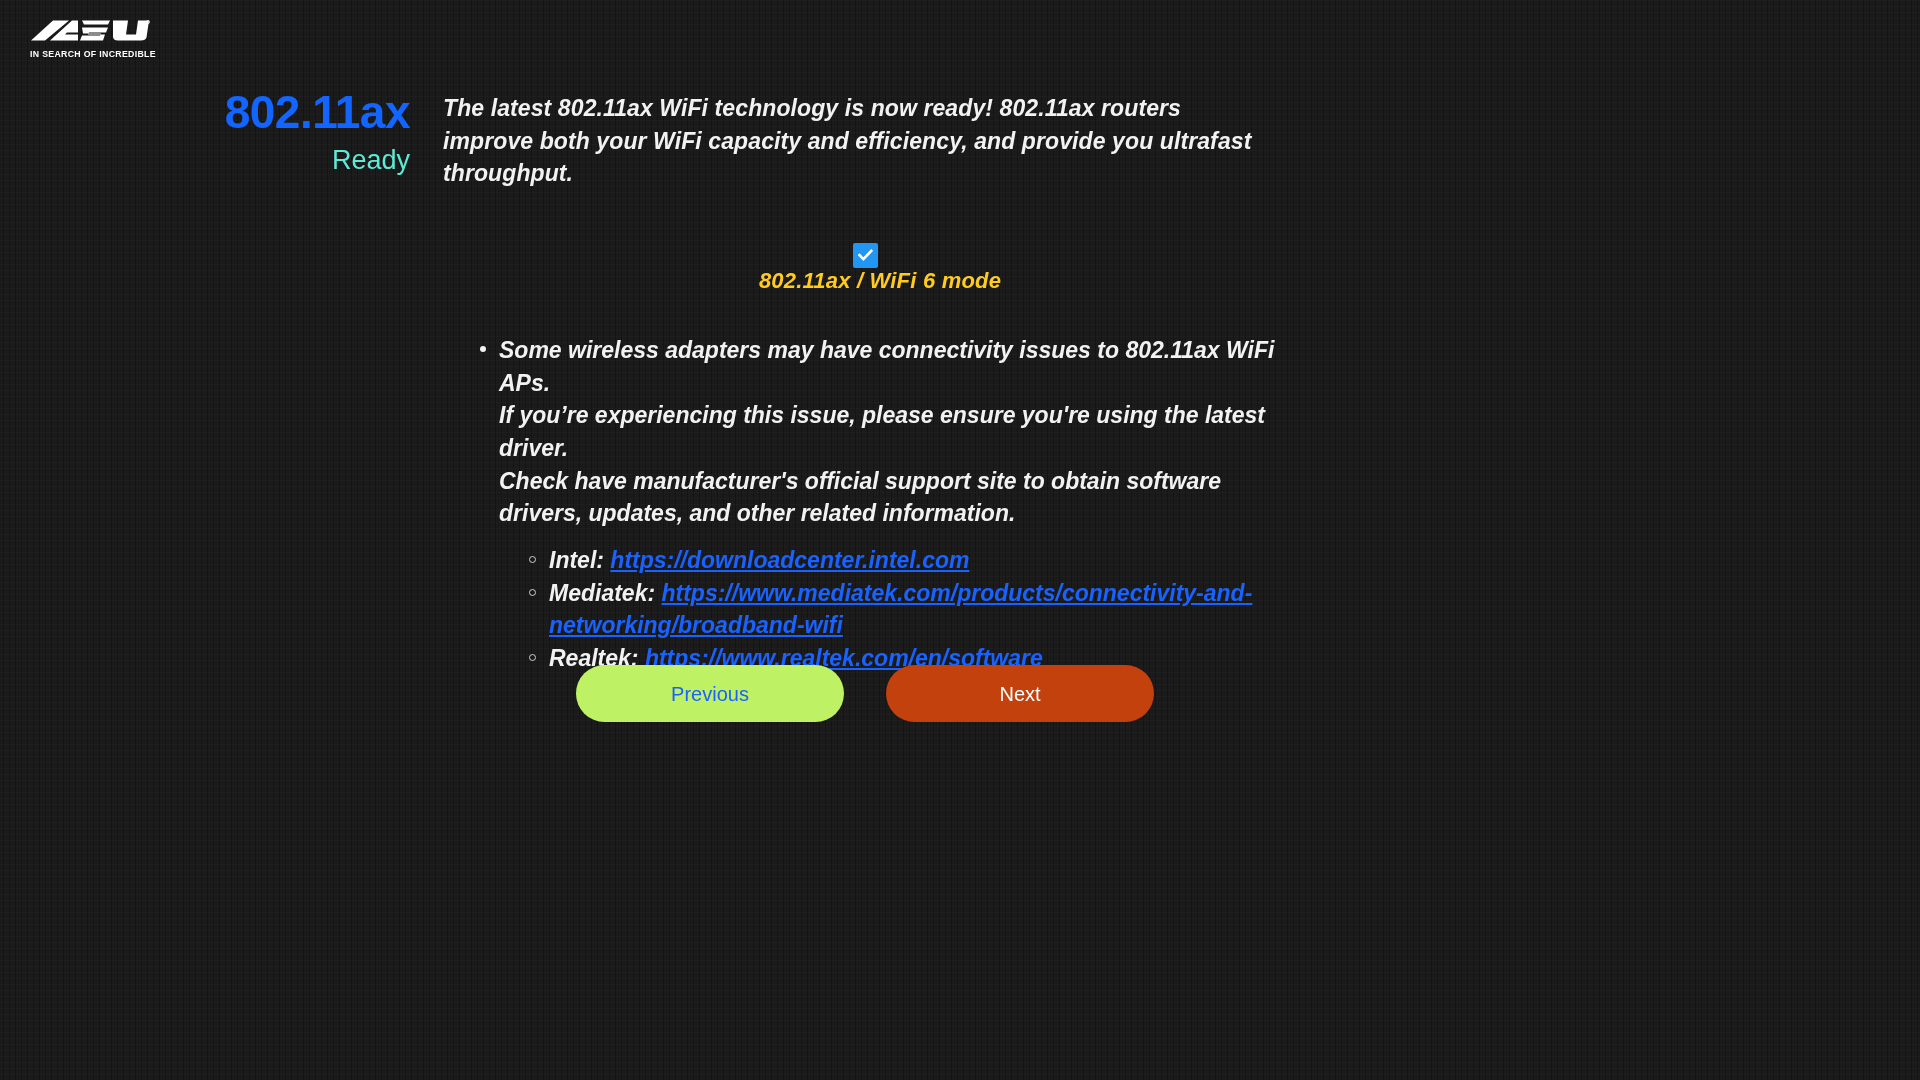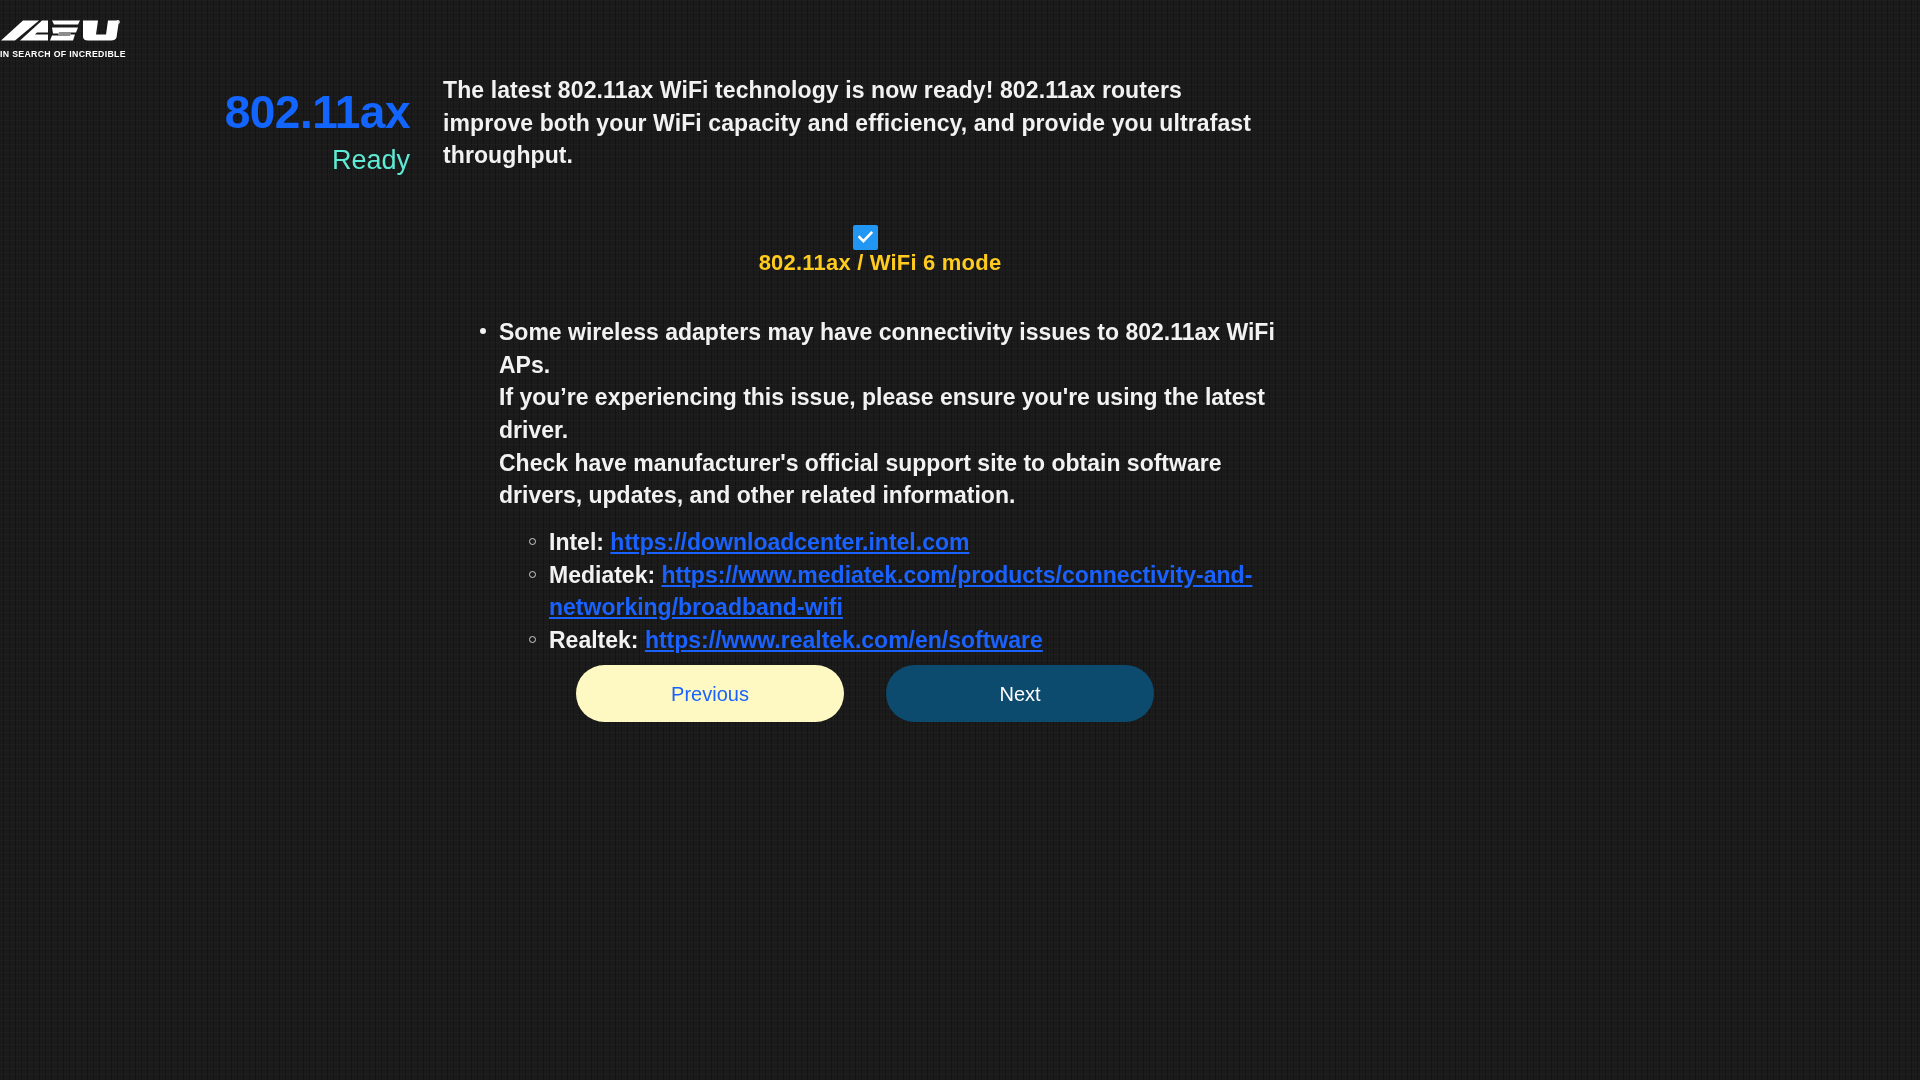--- a/index.html
+++ b/index.html
@@ -16,21 +16,21 @@
     background-color:#1b1b1b;
     background-image:
       linear-gradient(90deg, rgba(255,255,255,0.022) 1px, transparent 1px),
       linear-gradient(180deg, rgba(255,255,255,0.018) 1px, transparent 1px),
       linear-gradient(90deg, rgba(0,0,0,0.30) 1px, transparent 1px);
     background-size: 6px 6px, 6px 6px, 3px 3px;
   }
 
   
   .logo-wrap{
-    position:absolute; left:0; top:17px;
+    position:absolute; left:30px; top:17px;
     width:122px;
   }
   .asus-mark{
     display:block;
     width:122px; height:30px;
   }
   .asus-tagline{
     display:block;
     margin-top:1px;
     color:#ffffff;
@@ -69,22 +69,23 @@
     color:#5eead4;
     font-family:"Liberation Sans", sans-serif;
     font-size:27px;
     font-weight:400;
     line-height:1.2;
     margin-top:8px;
   }
 
   .content-col{
     position:absolute;
-    left:443px; top:74px;
+    left:443px; top:92px;
     width:840px;
+    font-style:italic;
   }
 
   .intro{
     color:#f2f2f2;
     font-family:"Liberation Sans Narrow","Liberation Sans", sans-serif;
     font-size:23px;
     font-weight:700;
     line-height:1.42;
     letter-spacing:0.1px;
     max-width:825px;
@@ -185,22 +186,22 @@
     border-radius:29px;
     font-family:"Liberation Sans", sans-serif;
     font-size:20px;
     font-weight:400;
     cursor:pointer;
     display:flex;
     align-items:center;
     justify-content:center;
     line-height:1;
   }
-  .btn-prev{ background:#fef9c3; color:#1a62ff; }
-  .btn-next{ background:#0c4a6e; color:#ffffff; }
+  .btn-prev{ background:#bef264; color:#1a62ff; }
+  .btn-next{ background:#c2410c; color:#ffffff; }
 </style>
 </head>
 <body>
 
 <div class="stage">
 
   <div class="logo-wrap">
     <svg class="asus-mark" viewBox="0 0 244 58" aria-hidden="true">
       <g fill="#ffffff">
         <path d="M2 46 L46 6 L78 6 L30 46 Z"></path>

